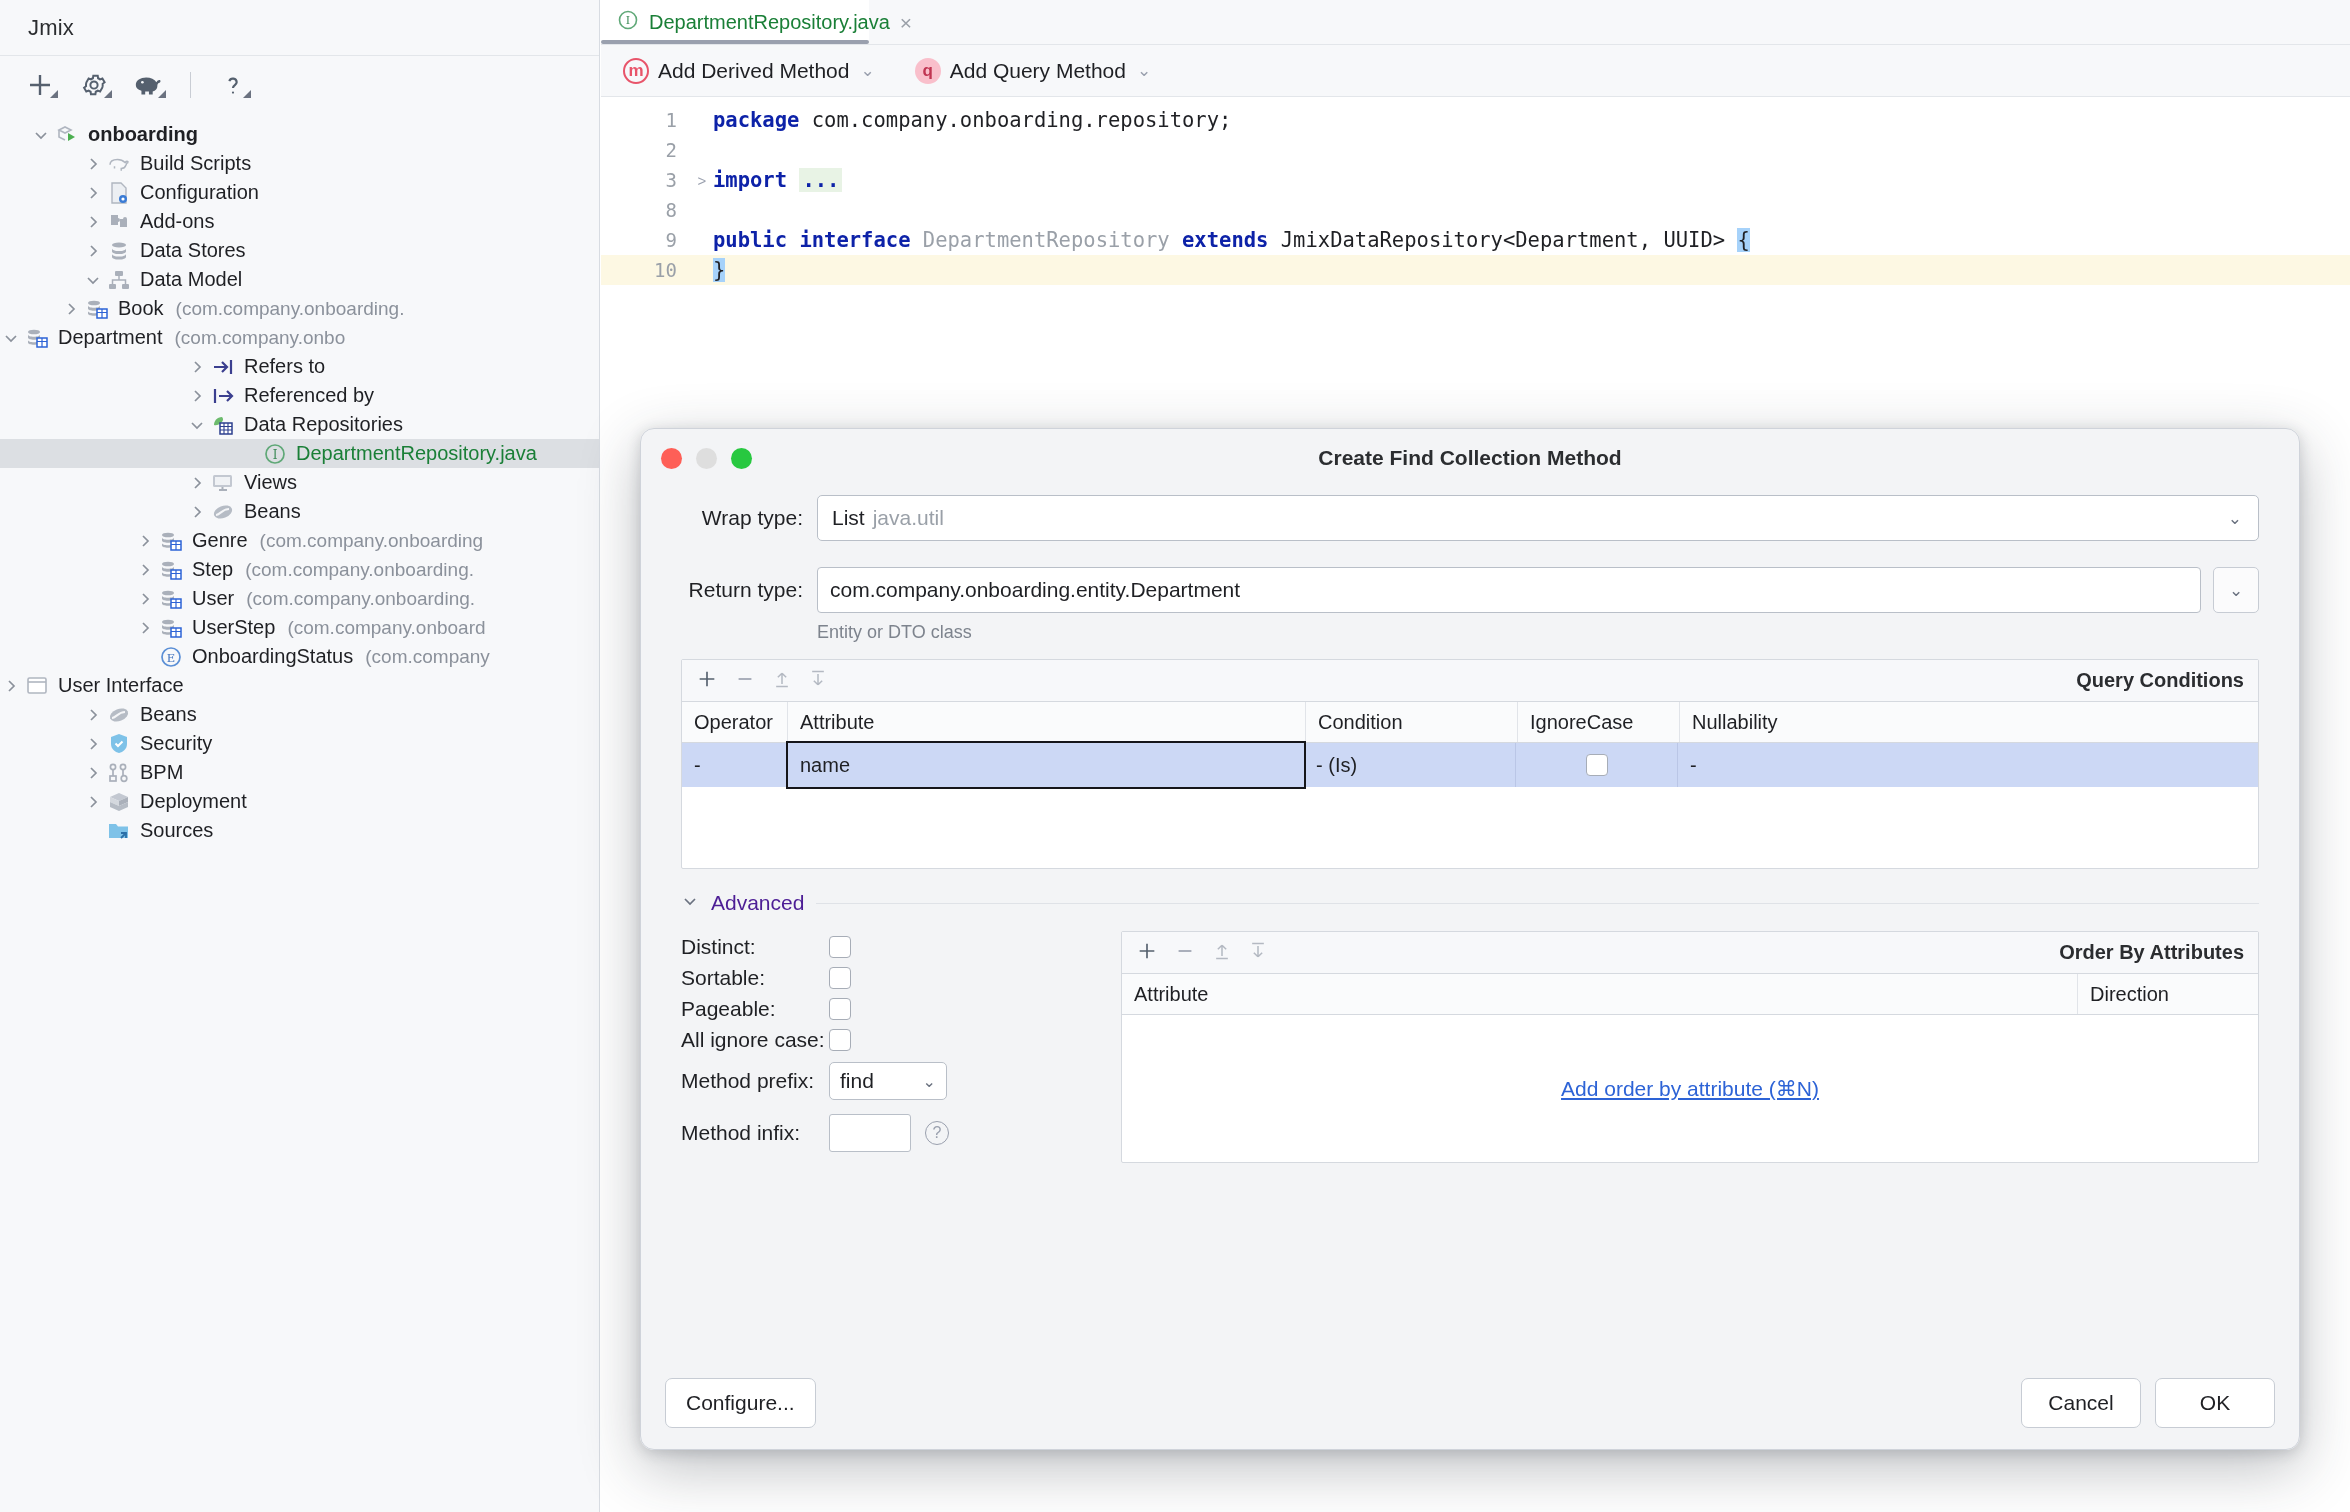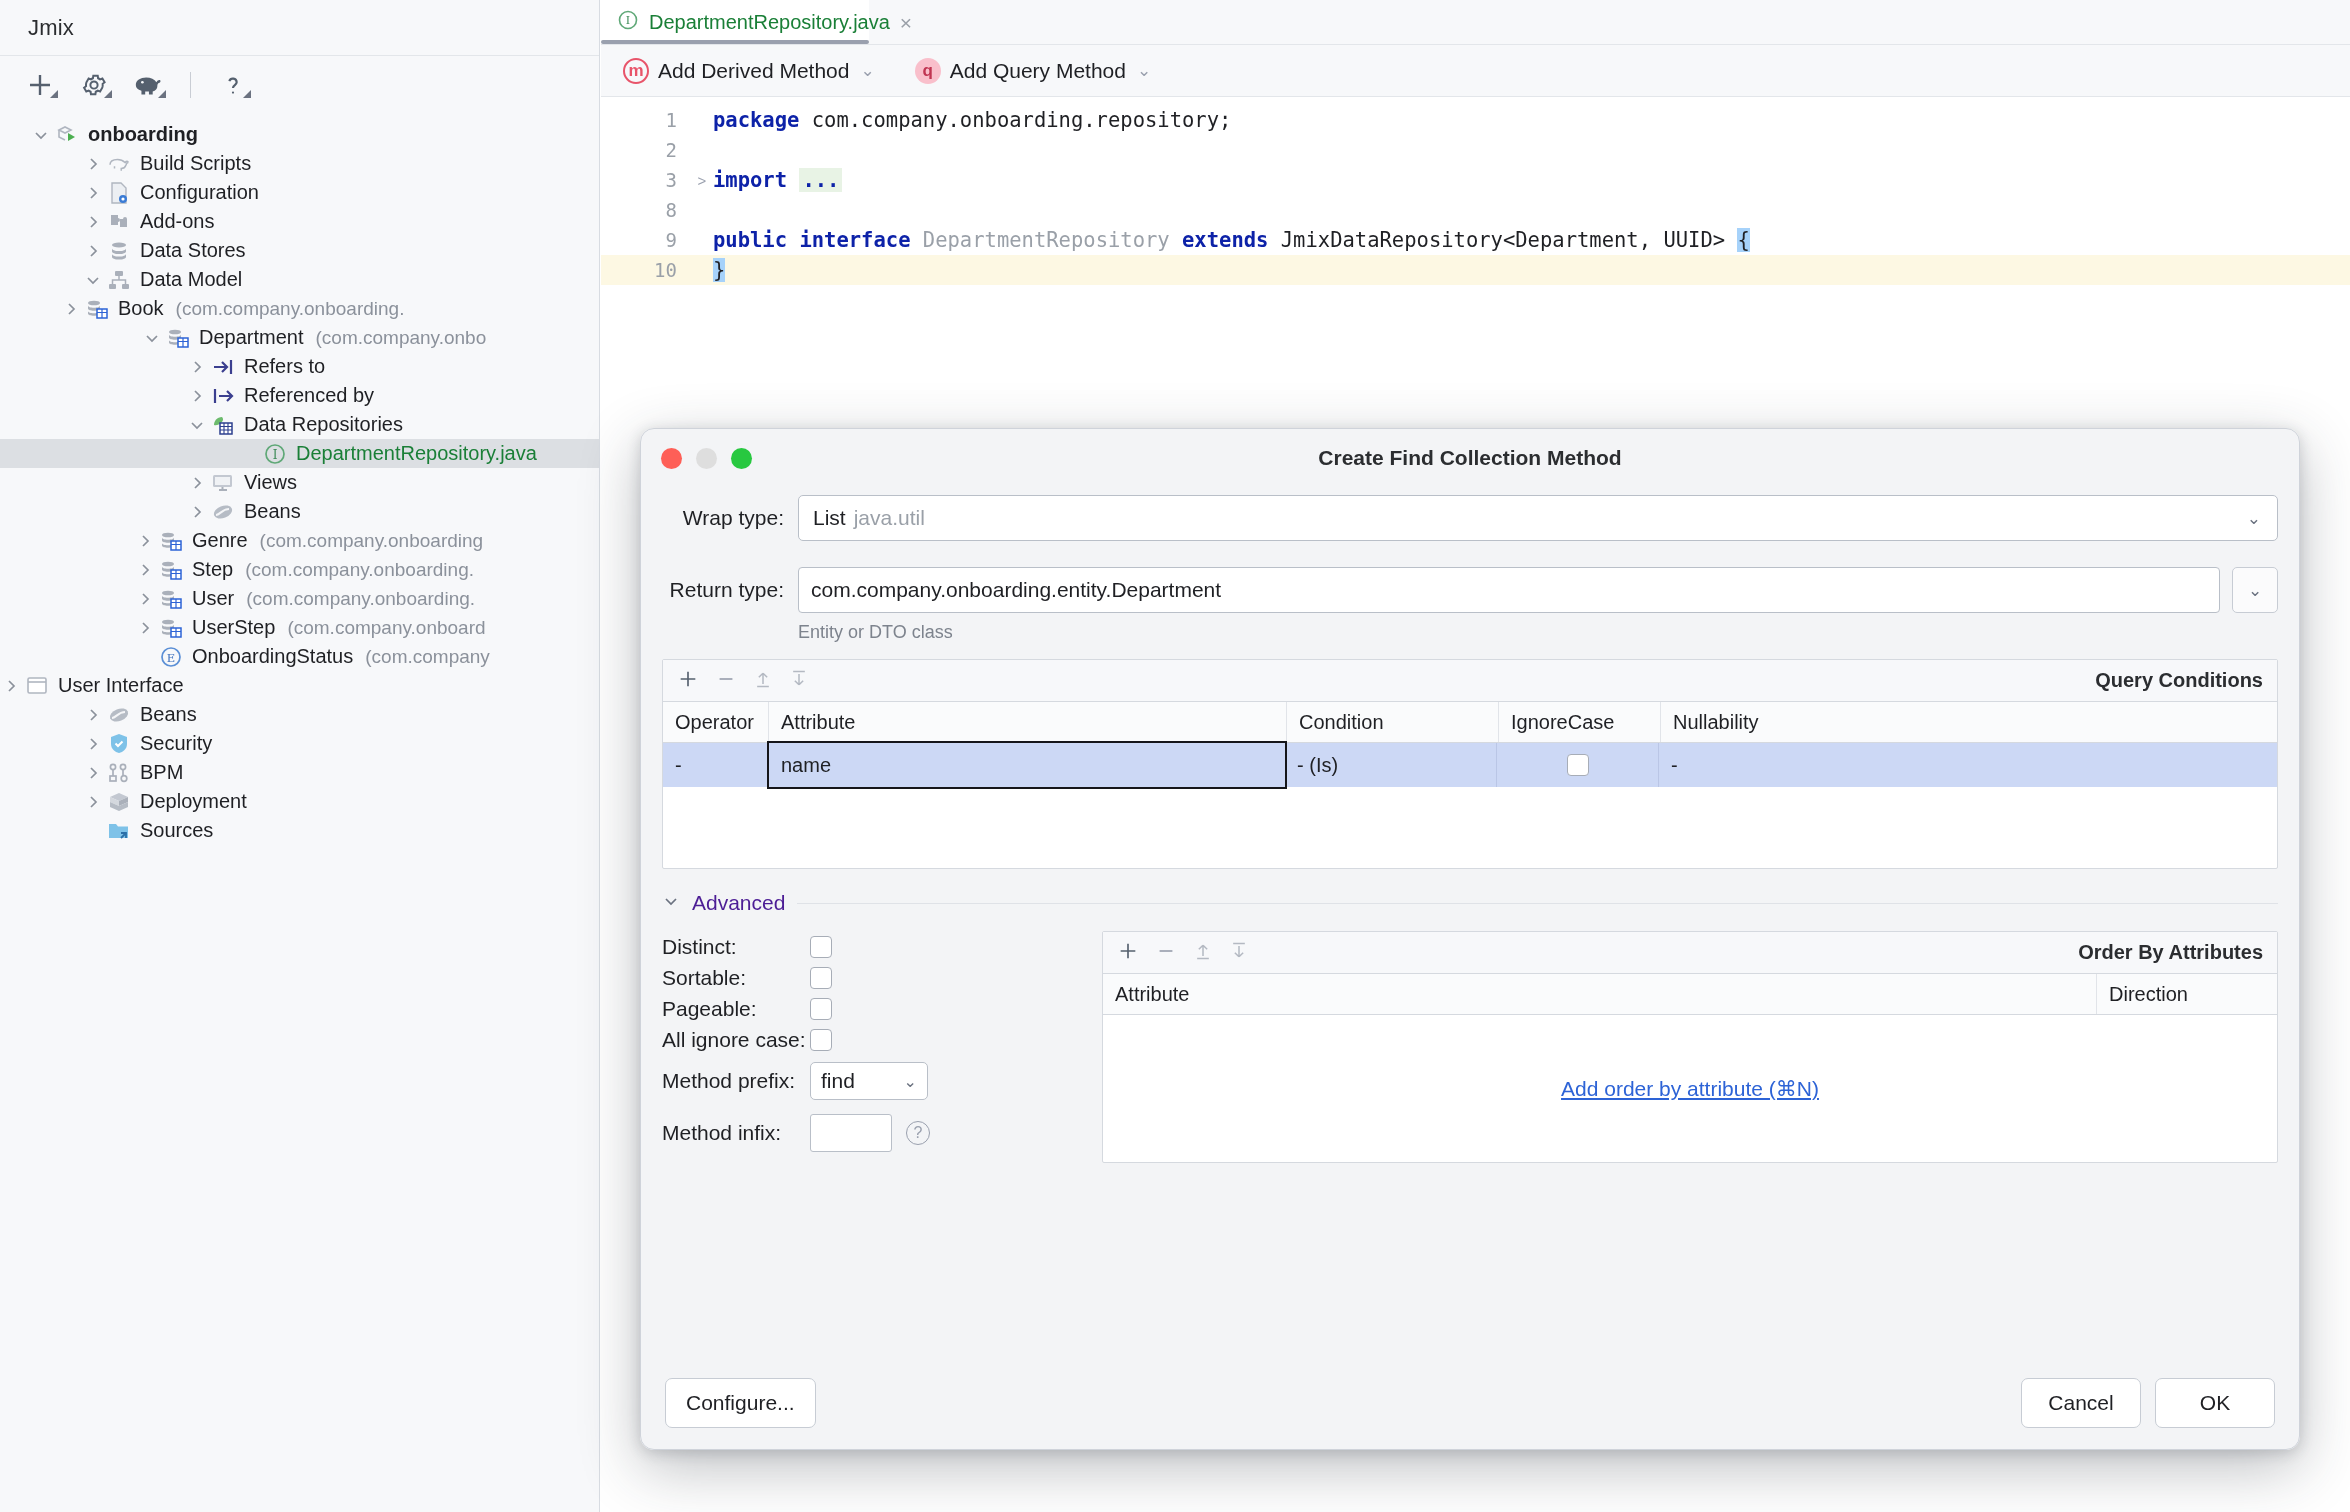--- a/index.html
+++ b/index.html
@@ -125,21 +125,21 @@
     height: 58px; position: relative; display: flex; align-items: center;
     justify-content: center;
   }
   .dlg-title { font-size: 21px; font-weight: 700; color: #2b2d30; }
   .traffic { position: absolute; left: 20px; top: 19px; display: flex; gap: 14px; }
   .tl { width: 21px; height: 21px; border-radius: 50%; }
   .tl.red { background: #fe5f57; }
   .tl.yellow { background: #dedede; }
   .tl.green { background: #28c840; }
 
-  .dlg-body { padding: 0 21px; box-sizing: border-box; }
+  .dlg-body { padding: 0 40px; box-sizing: border-box; }
 
   .form-row { display: flex; align-items: center; margin-bottom: 0; }
   .form-label { font-size: 21px; color: #1f2024; text-align: right; }
   .lbl-wrap { width: 122px; margin-right: 14px; }
 
   .combo {
     flex: 1; height: 46px; background: #fff; border: 1px solid #b9bfc8;
     border-radius: 5px; display: flex; align-items: center; padding: 0 14px;
     box-sizing: border-box; font-size: 21px; color: #1f2024; position: relative;
   }
@@ -367,21 +367,21 @@
               <ellipse cx="9" cy="5" rx="6" ry="2.3" fill="#aab0ba"></ellipse>
               <path d="M3 7.5c0 1.3 2.7 2.3 6 2.3s6-1 6-2.3v3c0 1.3-2.7 2.3-6 2.3s-6-1-6-2.3z" fill="#aab0ba"></path>
               <path d="M3 13c0 1.3 2.7 2.3 6 2.3s6-1 6-2.3v2.5c0 1.3-2.7 2.3-6 2.3s-6-1-6-2.3z" fill="#aab0ba"></path>
               <rect x="12" y="11" width="10" height="9" fill="#fff" stroke="#2d63d6" stroke-width="1.5"></rect>
               <path d="M12 14.5h10M17 11v9" stroke="#2d63d6" stroke-width="1.2"></path>
             </svg>
           </span>
           <span class="tree-label">Book</span>
           <span class="tree-pkg">(com.company.onboarding.</span>
         </div>
-        <div class="tree-row" style="padding-left: 134px; margin-left: 7px;">
+        <div class="tree-row" style="">
           <span class="chev">
             <svg width="18" height="18" viewBox="0 0 18 18" fill="none" stroke="#8b919b" stroke-width="1.7">
               <path d="M4 7l5 5 5-5"></path>
             </svg>
           </span>
           <span class="tree-ico">
             <svg width="24" height="22" viewBox="0 0 24 22">
               <ellipse cx="9" cy="5" rx="6" ry="2.3" fill="#aab0ba"></ellipse>
               <path d="M3 7.5c0 1.3 2.7 2.3 6 2.3s6-1 6-2.3v3c0 1.3-2.7 2.3-6 2.3s-6-1-6-2.3z" fill="#aab0ba"></path>
               <path d="M3 13c0 1.3 2.7 2.3 6 2.3s6-1 6-2.3v2.5c0 1.3-2.7 2.3-6 2.3s-6-1-6-2.3z" fill="#aab0ba"></path>

